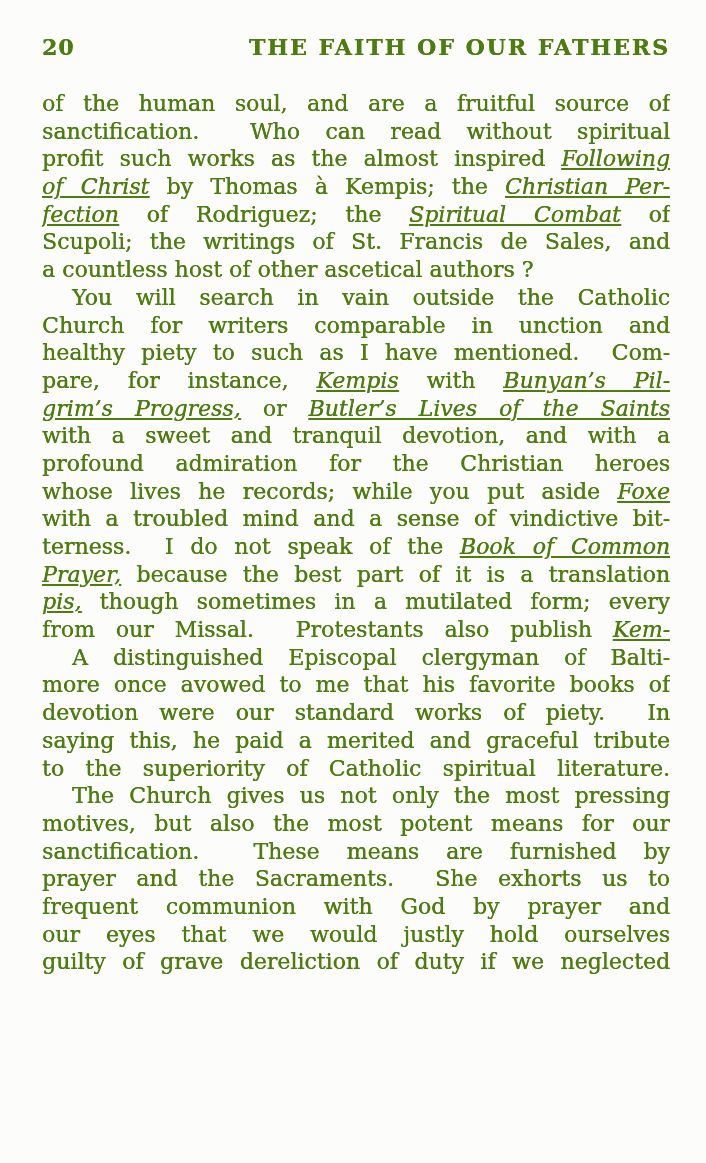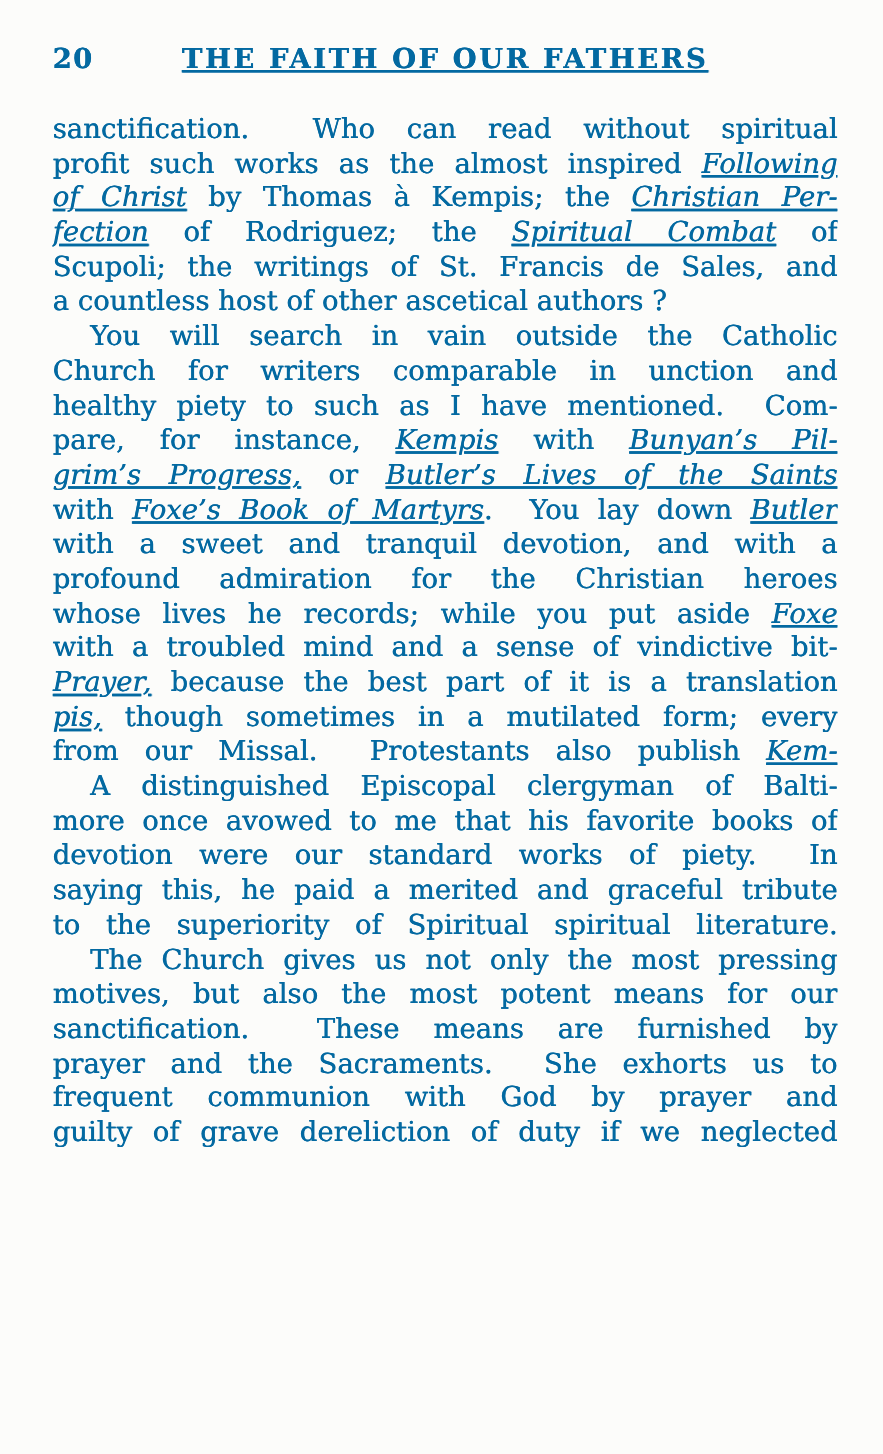--- a/index.html
+++ b/index.html
@@ -5,21 +5,21 @@
   html, body {
     margin: 0;
     padding: 0;
     background: #fbfbf8;
   }
   .page {
     position: relative;
     width: 706px;
     height: 1163px;
     background: #fcfcfa;
-    color: #0369a1;
+    color: #4d7c0f;
     font-family: "DejaVu Serif", serif;
     overflow: hidden;
   }
   .header {
     position: absolute;
     top: 34px;
     left: 42px;
     width: 628px;
     height: 28px;
     font-size: 22px;
@@ -27,25 +27,24 @@
   .pagenum {
     position: absolute;
     left: 0;
     top: 0;
     font-weight: bold;
     letter-spacing: 1px;
     text-shadow: 0.3px 0 0 currentColor;
   }
   .title {
     display: block;
-    text-align: center;
+    text-align: right;
     font-weight: bold;
     letter-spacing: 2px;
     text-shadow: 0.3px 0 0 currentColor;
-    text-decoration: underline;
   }
   .text-block {
     position: absolute;
     top: 90px;
     left: 42px;
     width: 628px;
     font-size: 22px;
     line-height: 27.7px;
     text-shadow: 0.35px 0 0 currentColor;
   }
@@ -68,44 +67,46 @@
 </style>
 </head>
 <body>
 
 <div class="page">
   <div class="header">
     <span class="pagenum">20</span>
     <span class="title">THE FAITH OF OUR FATHERS</span>
   </div>
   <div class="text-block" id="text-block">
+      <div class="line"><span>of the human soul, and are a fruitful source of</span></div>
       <div class="line"><span>sanctification.&nbsp; Who can read without spiritual</span></div>
       <div class="line"><span>profit such works as the almost inspired </span><span class="it">Following</span></div>
       <div class="line"><span class="it">of Christ</span><span> by Thomas à Kempis; the </span><span class="it">Christian Per-</span></div>
       <div class="line"><span class="it">fection</span><span> of Rodriguez; the </span><span class="it">Spiritual Combat</span><span> of</span></div>
       <div class="line"><span>Scupoli; the writings of St. Francis de Sales, and</span></div>
       <div class="line end"><span>a countless host of other ascetical authors ?</span></div>
       <div class="line indent"><span>You will search in vain outside the Catholic</span></div>
       <div class="line"><span>Church for writers comparable in unction and</span></div>
       <div class="line"><span>healthy piety to such as I have mentioned.&nbsp; Com-</span></div>
       <div class="line"><span>pare, for instance, </span><span class="it">Kempis</span><span> with </span><span class="it">Bunyan’s Pil-</span></div>
       <div class="line"><span class="it">grim’s Progress,</span><span> or </span><span class="it">Butler’s Lives of the Saints</span></div>
-      <div class="line"><span>with </span><span class="it">Foxe’s Book of Martyrs</span><span>.&nbsp; You lay down </span><span class="it">Butler</span></div>
       <div class="line"><span>with a sweet and tranquil devotion, and with a</span></div>
       <div class="line"><span>profound admiration for the Christian heroes</span></div>
       <div class="line"><span>whose lives he records; while you put aside </span><span class="it">Foxe</span></div>
       <div class="line"><span>with a troubled mind and a sense of vindictive bit-</span></div>
+      <div class="line"><span>terness.&nbsp; I do not speak of the </span><span class="it">Book of Common</span></div>
       <div class="line"><span class="it">Prayer,</span><span> because the best part of it is a translation</span></div>
       <div class="line"><span class="it">pis,</span><span> though sometimes in a mutilated form; every</span></div>
       <div class="line"><span>from our Missal.&nbsp; Protestants also publish </span><span class="it">Kem-</span></div>
       <div class="line indent"><span>A distinguished Episcopal clergyman of Balti-</span></div>
       <div class="line"><span>more once avowed to me that his favorite books of</span></div>
       <div class="line"><span>devotion were our standard works of piety.&nbsp; In</span></div>
       <div class="line"><span>saying this, he paid a merited and graceful tribute</span></div>
-      <div class="line"><span>to the superiority of Spiritual spiritual literature.</span></div>
+      <div class="line"><span>to the superiority of Catholic spiritual literature.</span></div>
       <div class="line indent"><span>The Church gives us not only the most pressing</span></div>
       <div class="line"><span>motives, but also the most potent means for our</span></div>
       <div class="line"><span>sanctification.&nbsp; These means are furnished by</span></div>
       <div class="line"><span>prayer and the Sacraments.&nbsp; She exhorts us to</span></div>
       <div class="line"><span>frequent communion with God by prayer and</span></div>
+      <div class="line"><span>our eyes that we would justly hold ourselves</span></div>
       <div class="line"><span>guilty of grave dereliction of duty if we neglected</span></div>
     </div>
 </div>
 
 </body></html>

